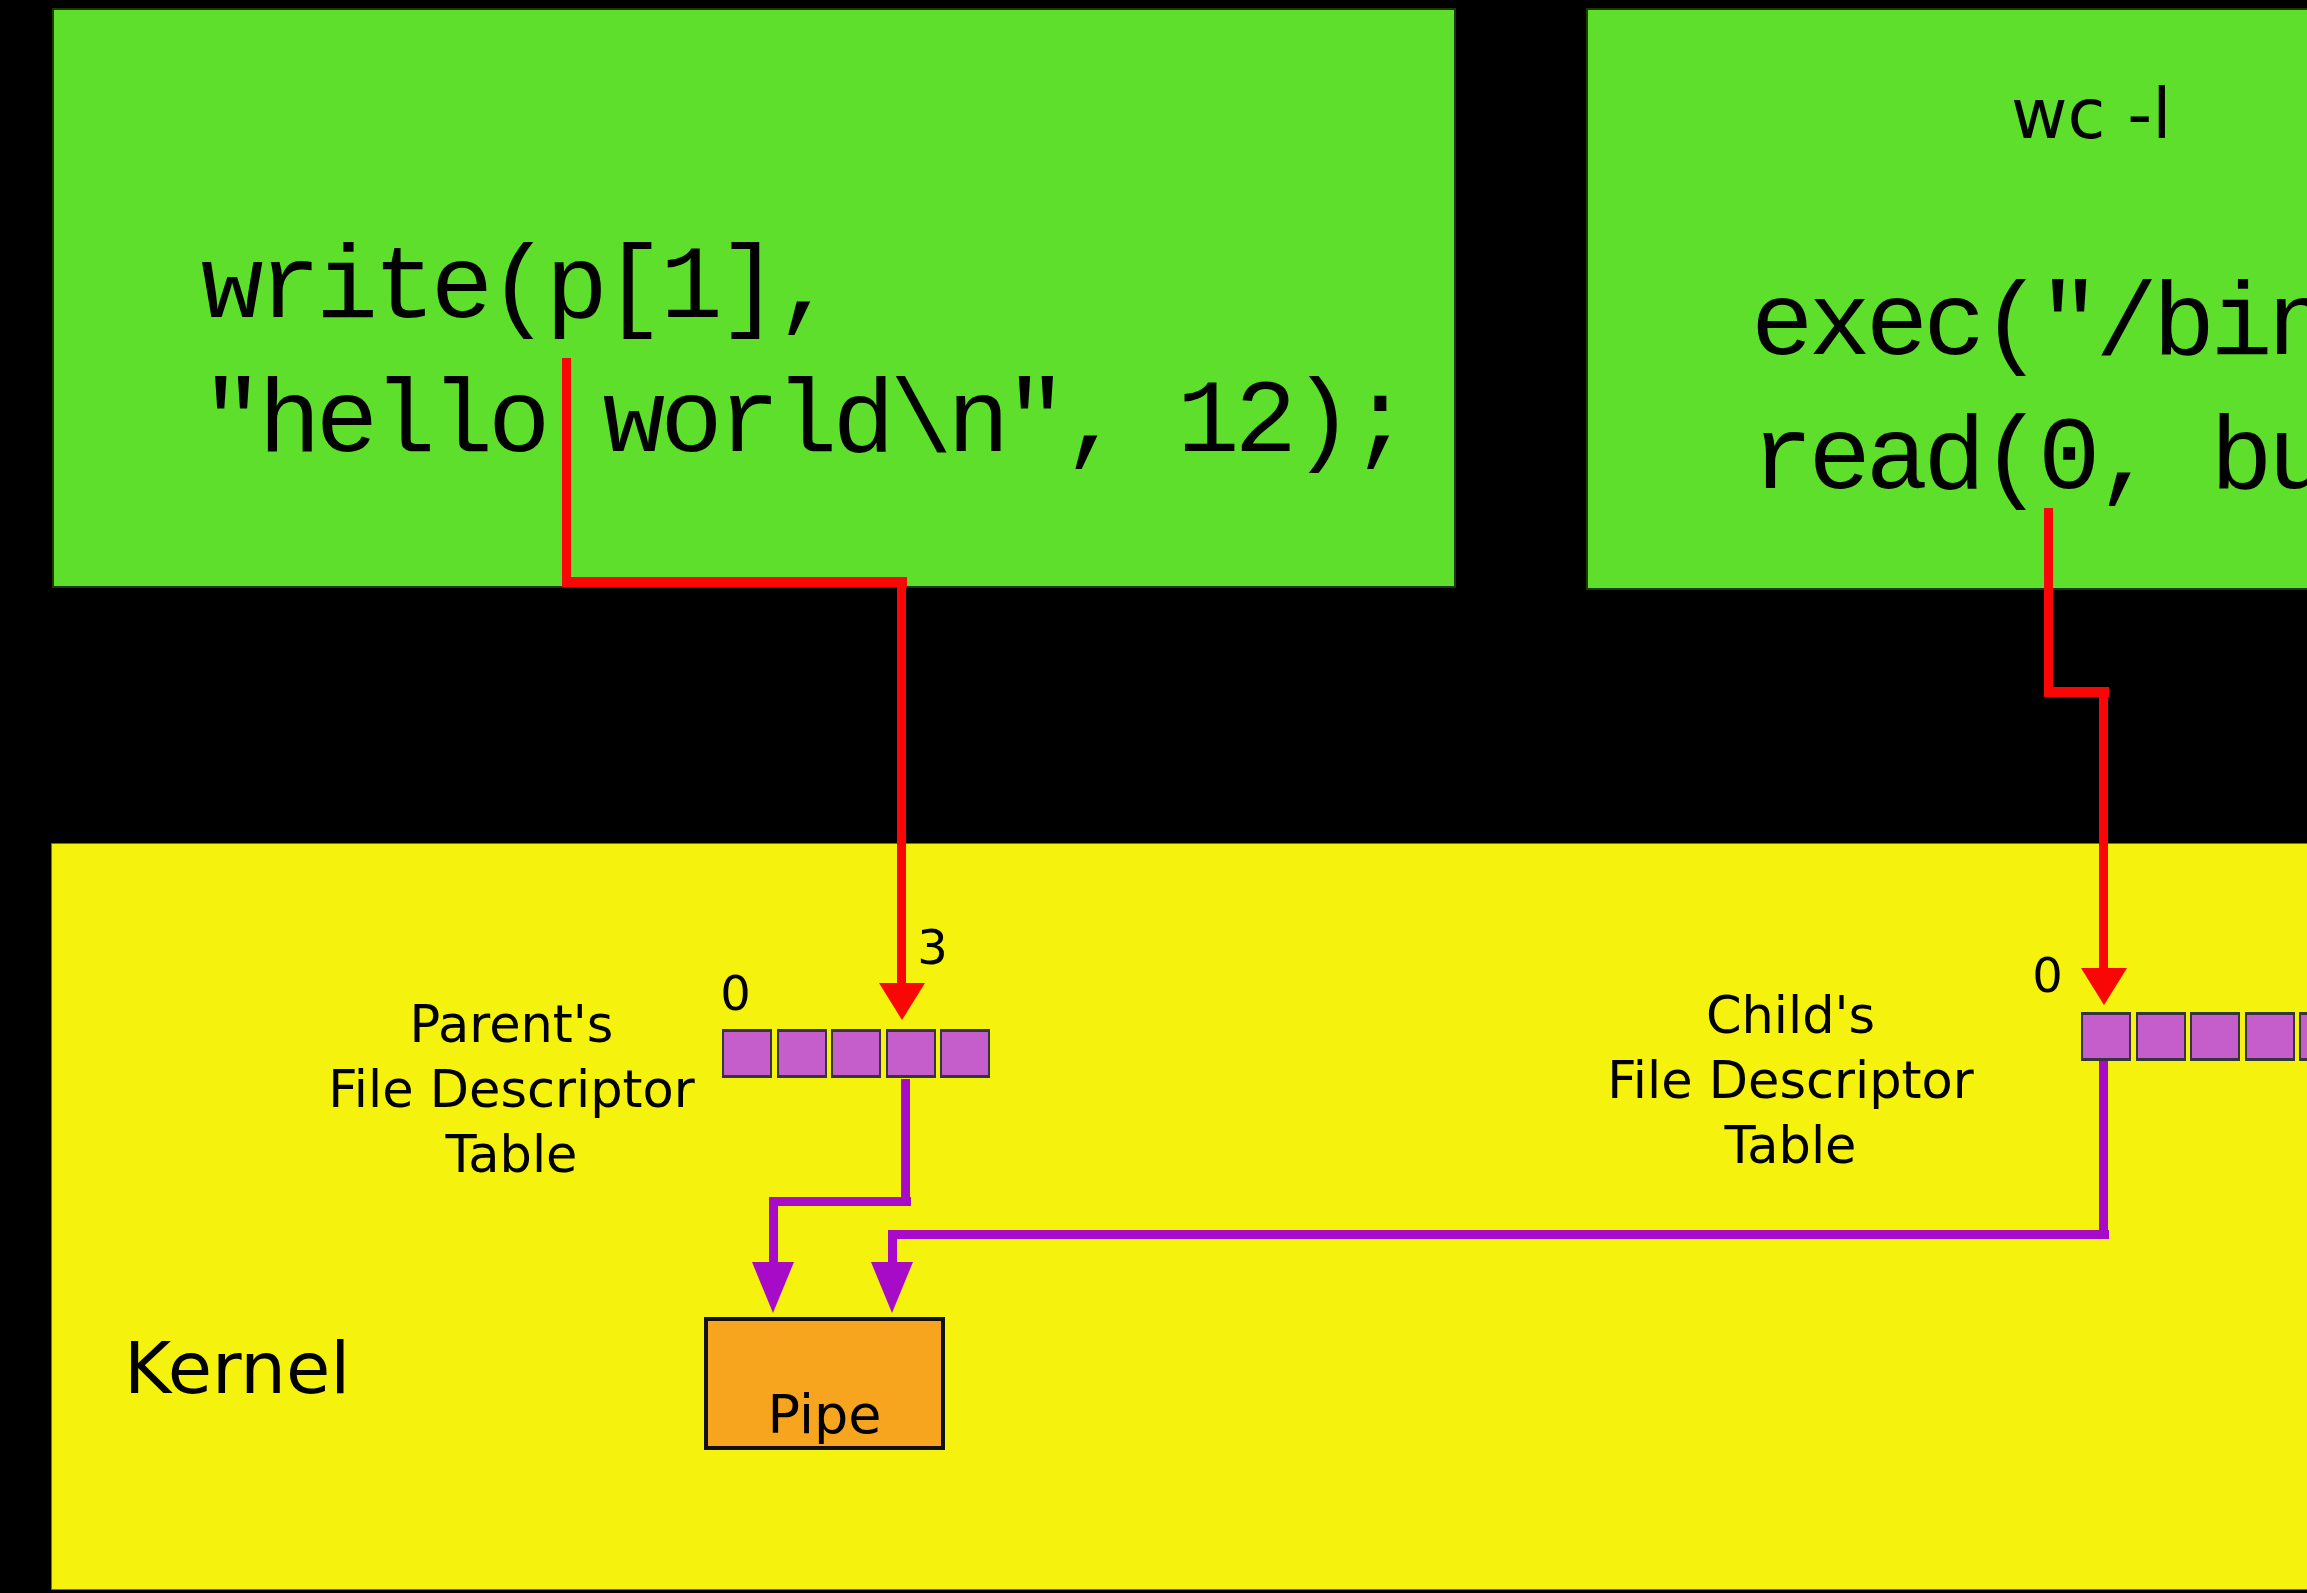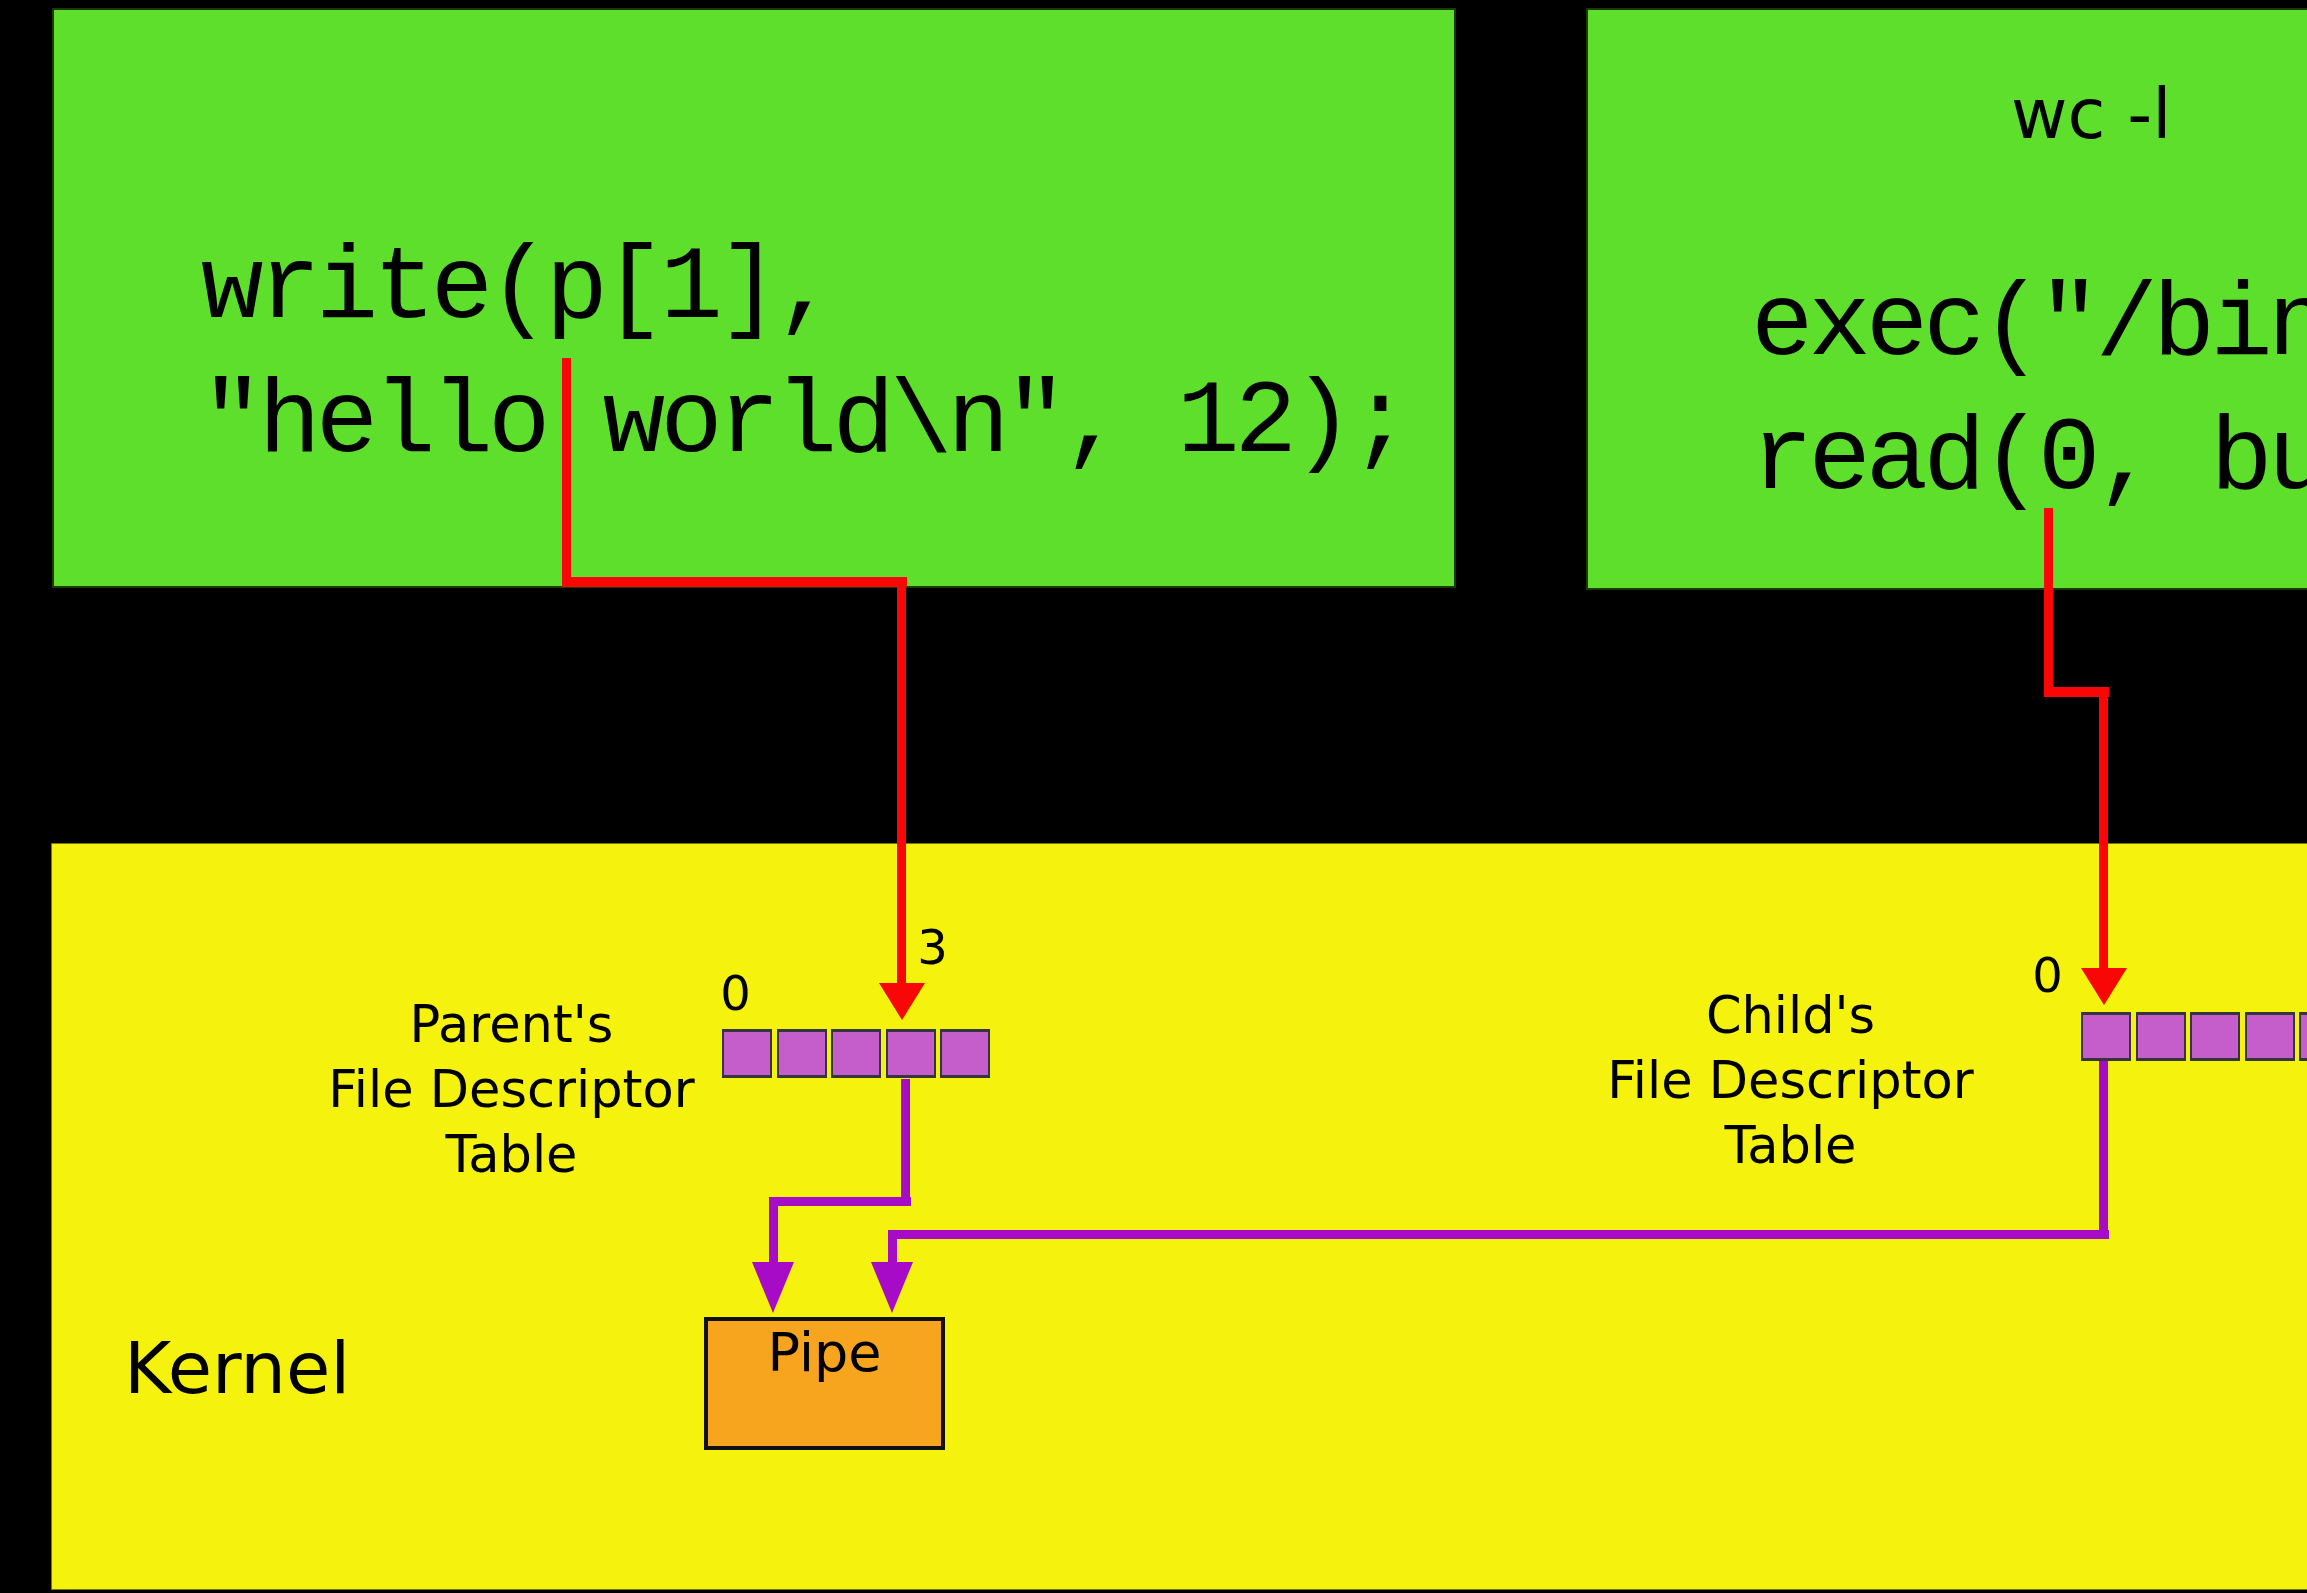--- a/index.html
+++ b/index.html
@@ -100,21 +100,21 @@
     border-right:21px solid transparent;
     border-top:51px solid #a80bc8;
   }
 
   #pipe-box{
     position:absolute;
     left:704px;top:1317px;width:241px;height:133px;
     background:#f7a51e;
     border:4.6px solid #111111;
     box-sizing:border-box;
-    display:flex;align-items:flex-start;justify-content:center;
+    display:flex;align-items:flex-end;justify-content:center;
     font-size:54px;
   }
 </style>
 </head>
 <body>
 
 <div id="canvas">
 
   <div id="parent-box" class="process-box">
   </div>

